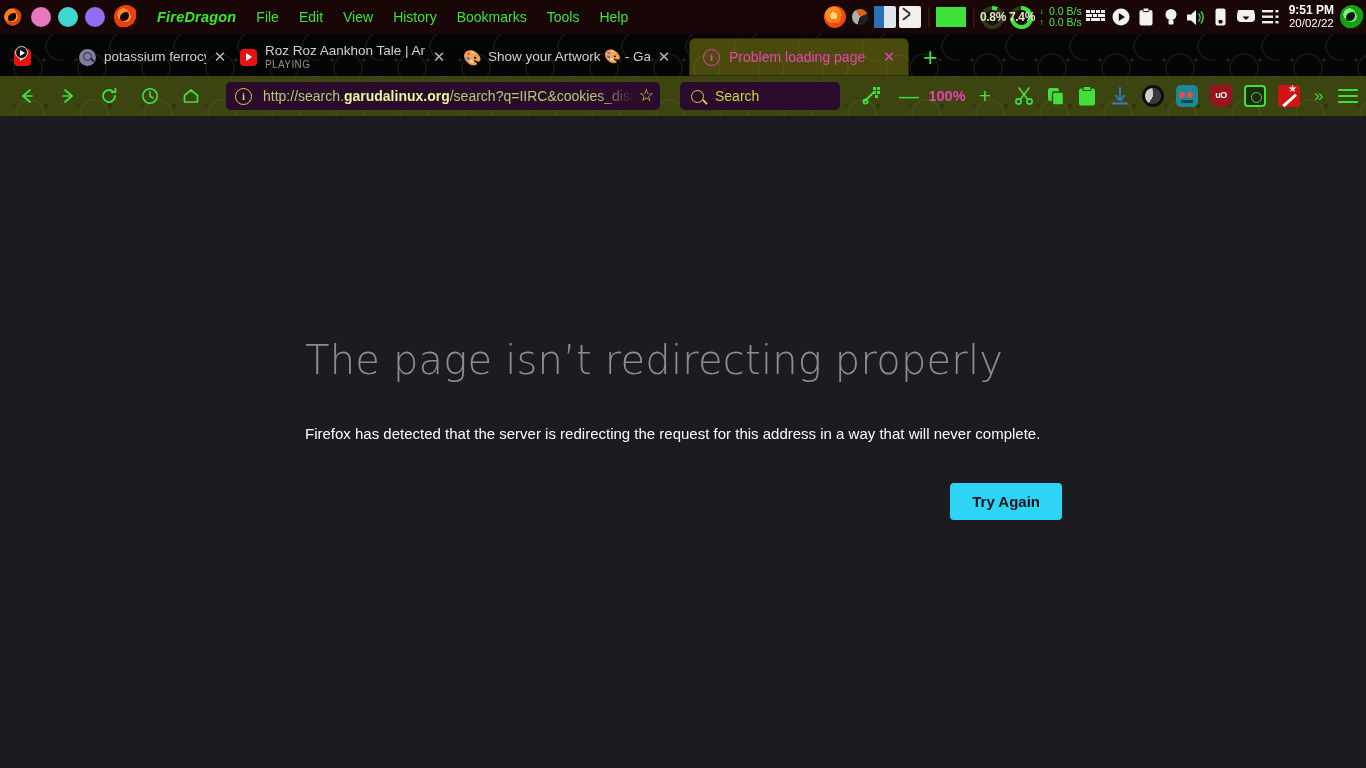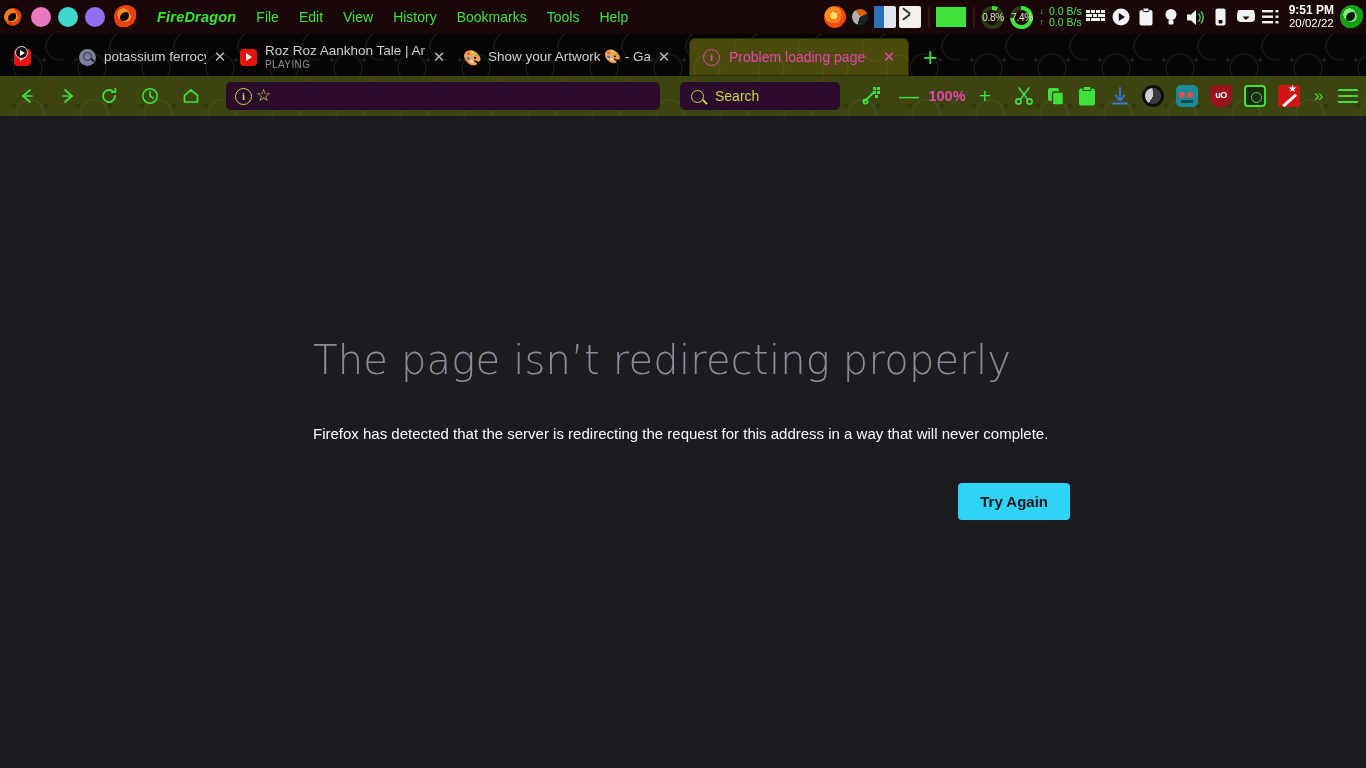--- a/index.html
+++ b/index.html
@@ -70,21 +70,21 @@
   .term-ic{ background:#f2f0ec; border-radius:2px; }
   .term-ic::before{content:"";position:absolute;left:3px;top:4px;width:9px;height:2px;background:#333;transform:rotate(38deg);}
   .term-ic::after{content:"";position:absolute;left:3px;top:10px;width:9px;height:2px;background:#333;transform:rotate(-38deg);}
   .tray-sep{ width:2px; height:20px; background:#3a1414; margin-left:7px; flex:none;}
   .green-box{ width:30px; height:20px; background:#3fe23a; margin-left:6px; flex:none;}
 
   .gauge{ width:23px; height:23px; border-radius:50%; margin-left:6px; flex:none; position:relative;
     display:flex; align-items:center; justify-content:center;}
   .gauge .ring{ position:absolute; inset:0; border-radius:50%;}
   .gauge .hole{ position:absolute; inset:4px; border-radius:50%; background:#190707;}
-  .gauge .txt{ position:relative; z-index:2; font-size:10px; color:#d8e8c0; font-weight:normal; letter-spacing:-.3px;}
+  .gauge .txt{ position:relative; z-index:2; font-size:12px; color:#d8e8c0; font-weight:bold; letter-spacing:-.3px;}
 
   .netblock{ display:flex; align-items:center; margin-left:6px; }
   .netarrows{ display:flex; flex-direction:column; font-size:9px; color:#3fe23a; line-height:11px; margin-right:5px;}
   .netvals{ display:flex; flex-direction:column; font-size:10.5px; color:#4fe84a; line-height:11px;}
 
   .ic-white { color:#f2f2f2; display:flex; align-items:center; justify-content:center; font-size:15px;}
   #tray-clock{ margin-left:7px; color:#ffffff; font-size:12px; line-height:13px; text-align:center; font-weight:bold;}
   #tray-clock div:last-child{font-weight:normal;font-size:11.5px;}
   .end-dragon{ width:24px; height:24px; border-radius:50%; margin-left:6px; flex:none;
     background:radial-gradient(circle at 40% 40%, #7ef07a 0 30%, #18a014 31% 66%, #0a2a08 67% 100%); position:relative;}
@@ -182,21 +182,21 @@
   .ext-wand{ background:#d01414; border-radius:3px; overflow:hidden;}
   .ext-wand::after{content:"";position:absolute;left:3px;top:14px;width:17px;height:2.6px;background:#fff;transform:rotate(-42deg);}
   .ext-wand::before{content:"★";position:absolute;left:10px;top:-2px;color:#fff;font-size:10px;}
   #chev{ color:#3fe23a; font-size:17px; margin-left:14px; flex:none; letter-spacing:-3px;}
   #hamburger{ margin-left:18px; margin-right:12px; flex:none; width:20px;}
   #hamburger span{ display:block; height:2.4px; background:#3fe23a; margin:3.6px 0; border-radius:1px;}
   .nb-dl{ color:#3a78d8; }
 
   
   #content{
-    position:absolute; left:8px; top:116px; width:1208px; height:652px;
+    position:absolute; left:0; top:116px; width:1208px; height:652px;
     background:#1c1b22; color:#fbfbfe; overflow:hidden;
   }
   #err-wrap{ position:absolute; left:305px; top:220px; width:757px;}
   #err-title{
     font-size:40px; font-weight:300; color:#8c8c95; letter-spacing:.2px;
     line-height:48px; white-space:nowrap;
     font-family:"DejaVu Sans", sans-serif;
   }
   #err-desc{ margin-top:39px; font-size:15px; color:#fbfbfe; line-height:22px;}
   #err-list{ margin-top:25px; padding-left:30px;}
@@ -399,20 +399,21 @@
       </svg>
   </div>
   <div class="nb nb-icon" style="margin-left:7px">
     <svg width="20" height="20" viewBox="0 0 20 20">
         <path d="M3.5 9.5L10 4l6.5 5.5V16H3.5z" stroke="#3fe23a" stroke-width="1.7" fill="none" stroke-linejoin="round"></path>
       </svg>
   </div>
 
   <div id="urlbar">
     <div class="ib">i</div>
+    <div id="url-text"><i>http://search.</i><b>garudalinux.org</b><i>/search?q=IIRC&amp;cookies_disa</i></div>
     <div id="star-btn">☆</div>
   </div>
 
   <div id="searchbar">
     <div class="mag"></div>
     <div id="search-placeholder">Search</div>
   </div>
 
   <div class="nb" style="margin-left:22px">
     <svg width="22" height="20" viewBox="0 0 22 20">

